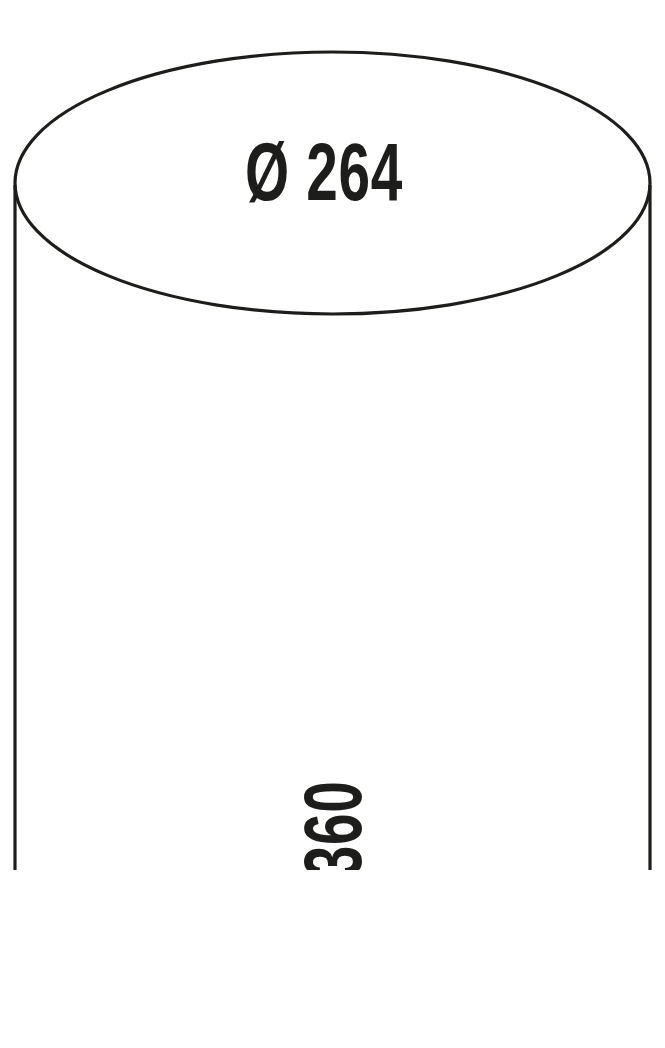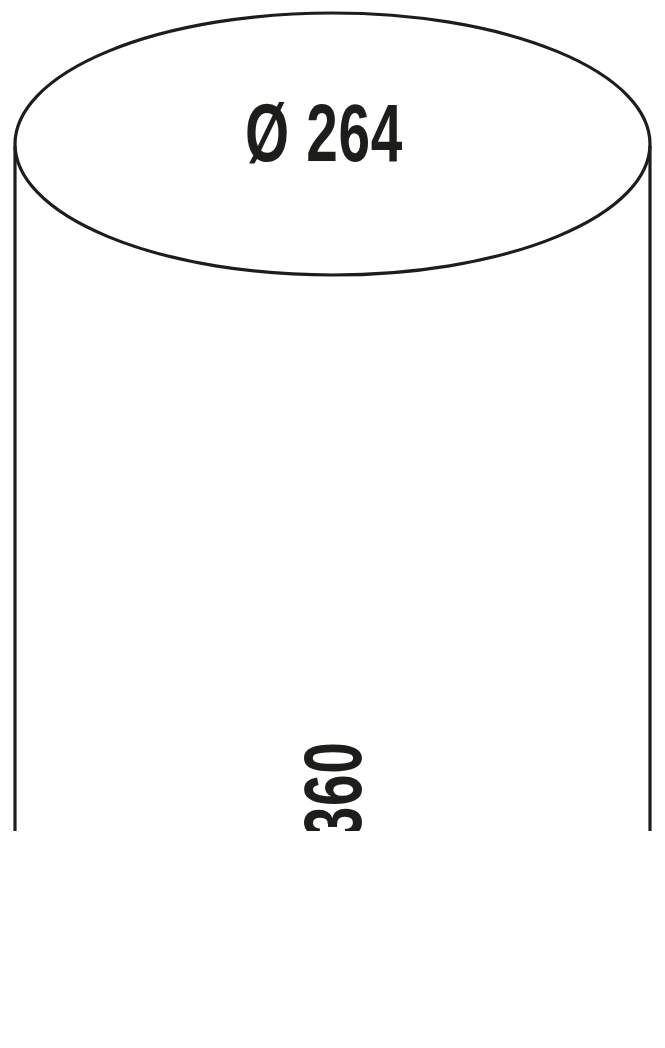--- a/index.html
+++ b/index.html
@@ -7,20 +7,21 @@
     padding: 0;
     background: #ffffff;
   }
   .stage {
     position: relative;
     width: 665px;
     height: 831px;
     background: #ffffff;
     overflow: hidden;
     font-family: "Liberation Sans", sans-serif;
+    margin-top: 39px;
   }
   .stage svg {
     position: absolute;
     left: 0;
     top: 0;
   }
   .dim-label {
     position: absolute;
     font-weight: bold;
     font-size: 81px;

